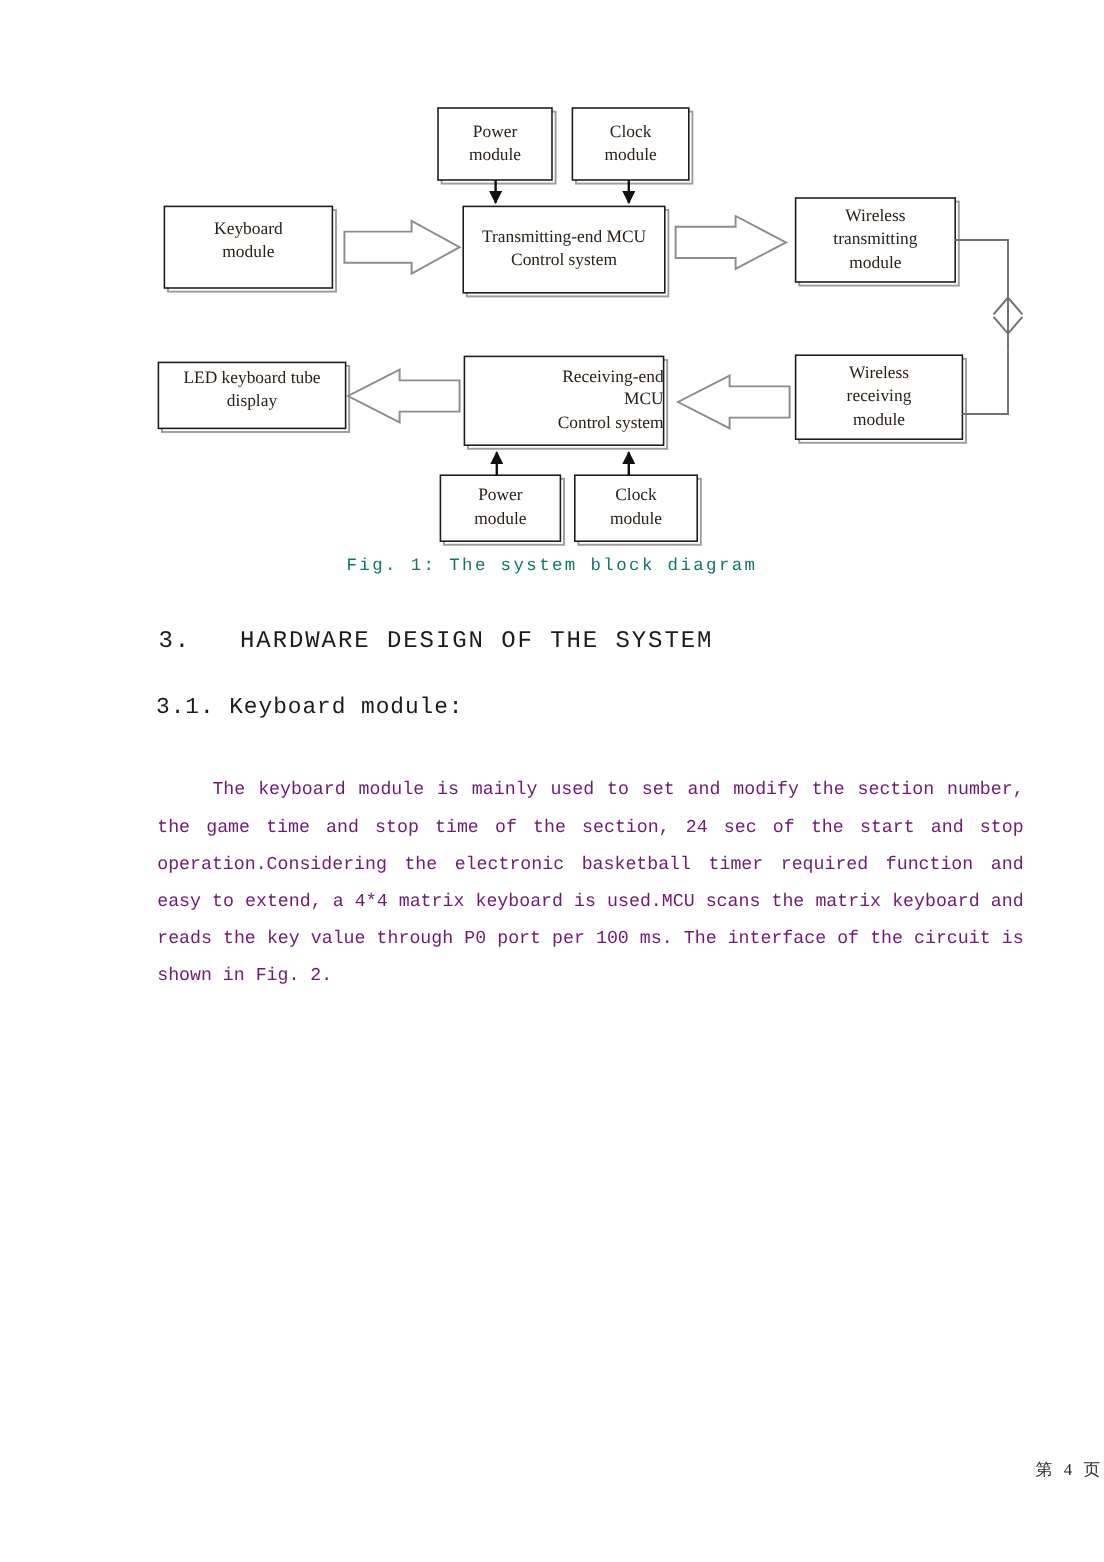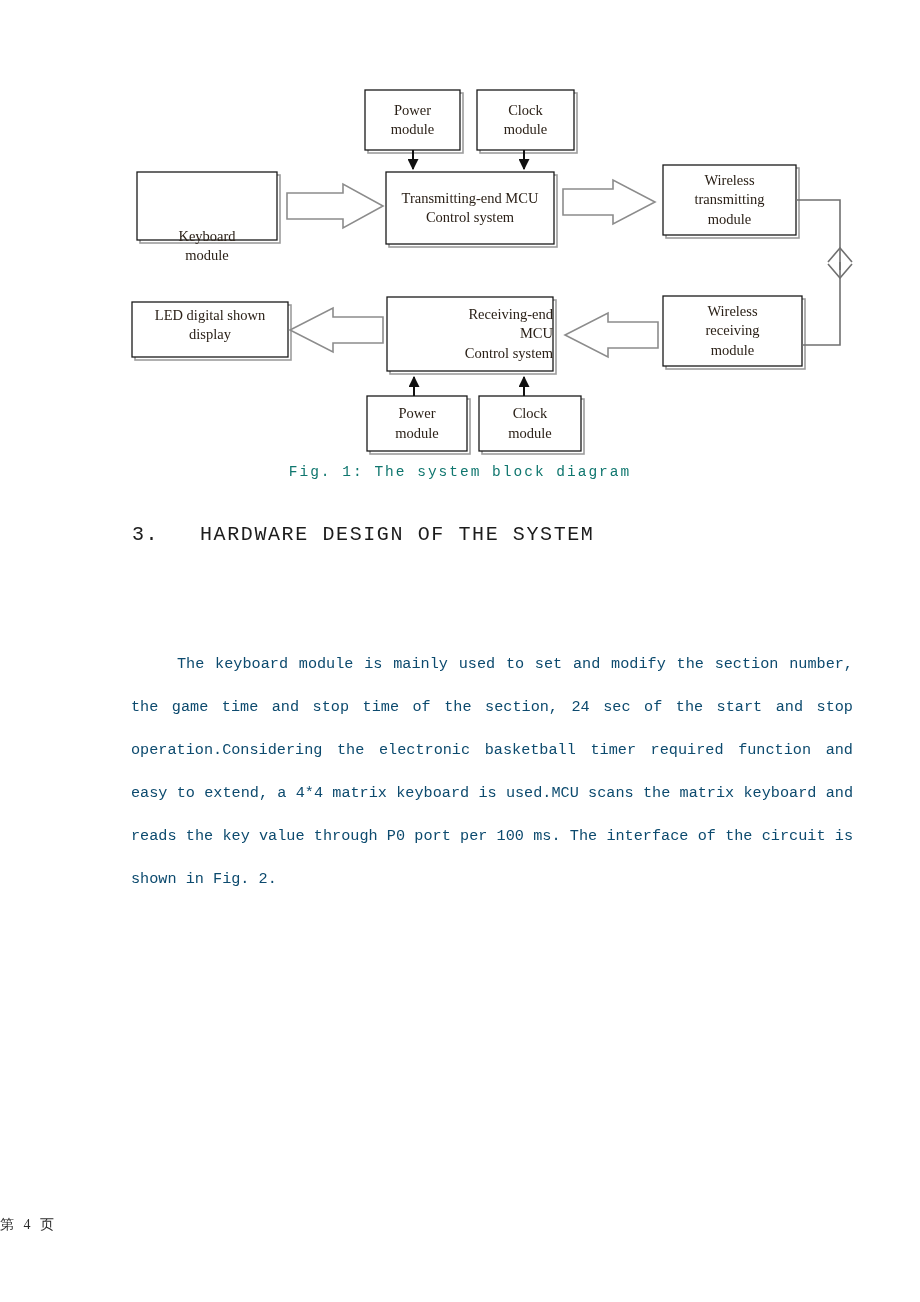--- a/index.html
+++ b/index.html
@@ -87,35 +87,35 @@
     white-space: pre;
   }
 
   .body-text {
     position: absolute;
     left: 131px;
     top: 628px;
     width: 722px;
     font-family: "Liberation Mono", monospace;
     font-size: 15.2px;
-    line-height: 43px;
+    line-height: 31px;
     text-align: justify;
     text-align-last: left;
-    color: #0c4a6e;
+    color: #701a75;
     text-indent: 46px;
     -webkit-hyphens: none;
     hyphens: none;
   }
 
   .footer {
     position: absolute;
     left: 0;
     top: 1216px;
     width: 920px;
-    text-align: left;
+    text-align: right;
     font-family: "Liberation Serif", serif;
     font-size: 14px;
     letter-spacing: 3px;
     color: #2a2a2a;
   }
 </style>
 </head>
 <body>
 
 <div class="page">
@@ -206,38 +206,38 @@
     <div class="blk-label" style="left:365px; top:90px; width:95px; height:60px;">
       <span>Power</span>
       <span>module</span>
     </div>
 
     <div class="blk-label" style="left:477px; top:90px; width:97px; height:60px;">
       <span>Clock</span>
       <span>module</span>
     </div>
 
-    <div class="blk-label" style="left:137px; top:172px; width:140px; height:58px;margin-top:45px;">
+    <div class="blk-label" style="left:137px; top:172px; width:140px; height:58px;">
       <span>Keyboard</span>
       <span>module</span>
     </div>
 
     <div class="blk-label" style="left:386px; top:172px; width:168px; height:72px;">
       <span>Transmitting-end MCU</span>
       <span>Control system</span>
     </div>
 
     <div class="blk-label" style="left:663px; top:165px; width:133px; height:70px;">
       <span>Wireless</span>
       <span>transmitting</span>
       <span>module</span>
     </div>
 
     <div class="blk-label" style="left:132px; top:300px; width:156px; height:50px;">
-      <span>LED digital shown</span>
+      <span>LED keyboard tube</span>
       <span>display</span>
     </div>
 
     <div class="blk-label" style="left:387px; top:297px; width:166px; height:74px;align-items:flex-end;">
       <span>Receiving-end</span>
       <span>MCU</span>
       <span>Control system</span>
     </div>
 
     <div class="blk-label" style="left:663px; top:296px; width:139px; height:70px;">
@@ -254,18 +254,19 @@
     <div class="blk-label" style="left:479px; top:396px; width:102px; height:55px;">
       <span>Clock</span>
       <span>module</span>
     </div>
   </div>
 
   <div class="caption">Fig. 1: The system block diagram</div>
 
   <div class="h-sec">3.   HARDWARE DESIGN OF THE SYSTEM</div>
 
+  <div class="h-sub">3.1. Keyboard module:</div>
 
   <p class="body-text">The keyboard module is mainly used to set and modify the section number, the game time and stop time of the section, 24 sec of the start and stop operation.Considering the electronic basketball timer required function and easy to extend, a 4*4 matrix keyboard is used.MCU scans the matrix keyboard and reads the key value through P0 port per 100 ms. The interface of the circuit is shown in Fig. 2.</p>
 
   <div class="footer">第 4 页</div>
 
 </div>
 
 </body></html>

